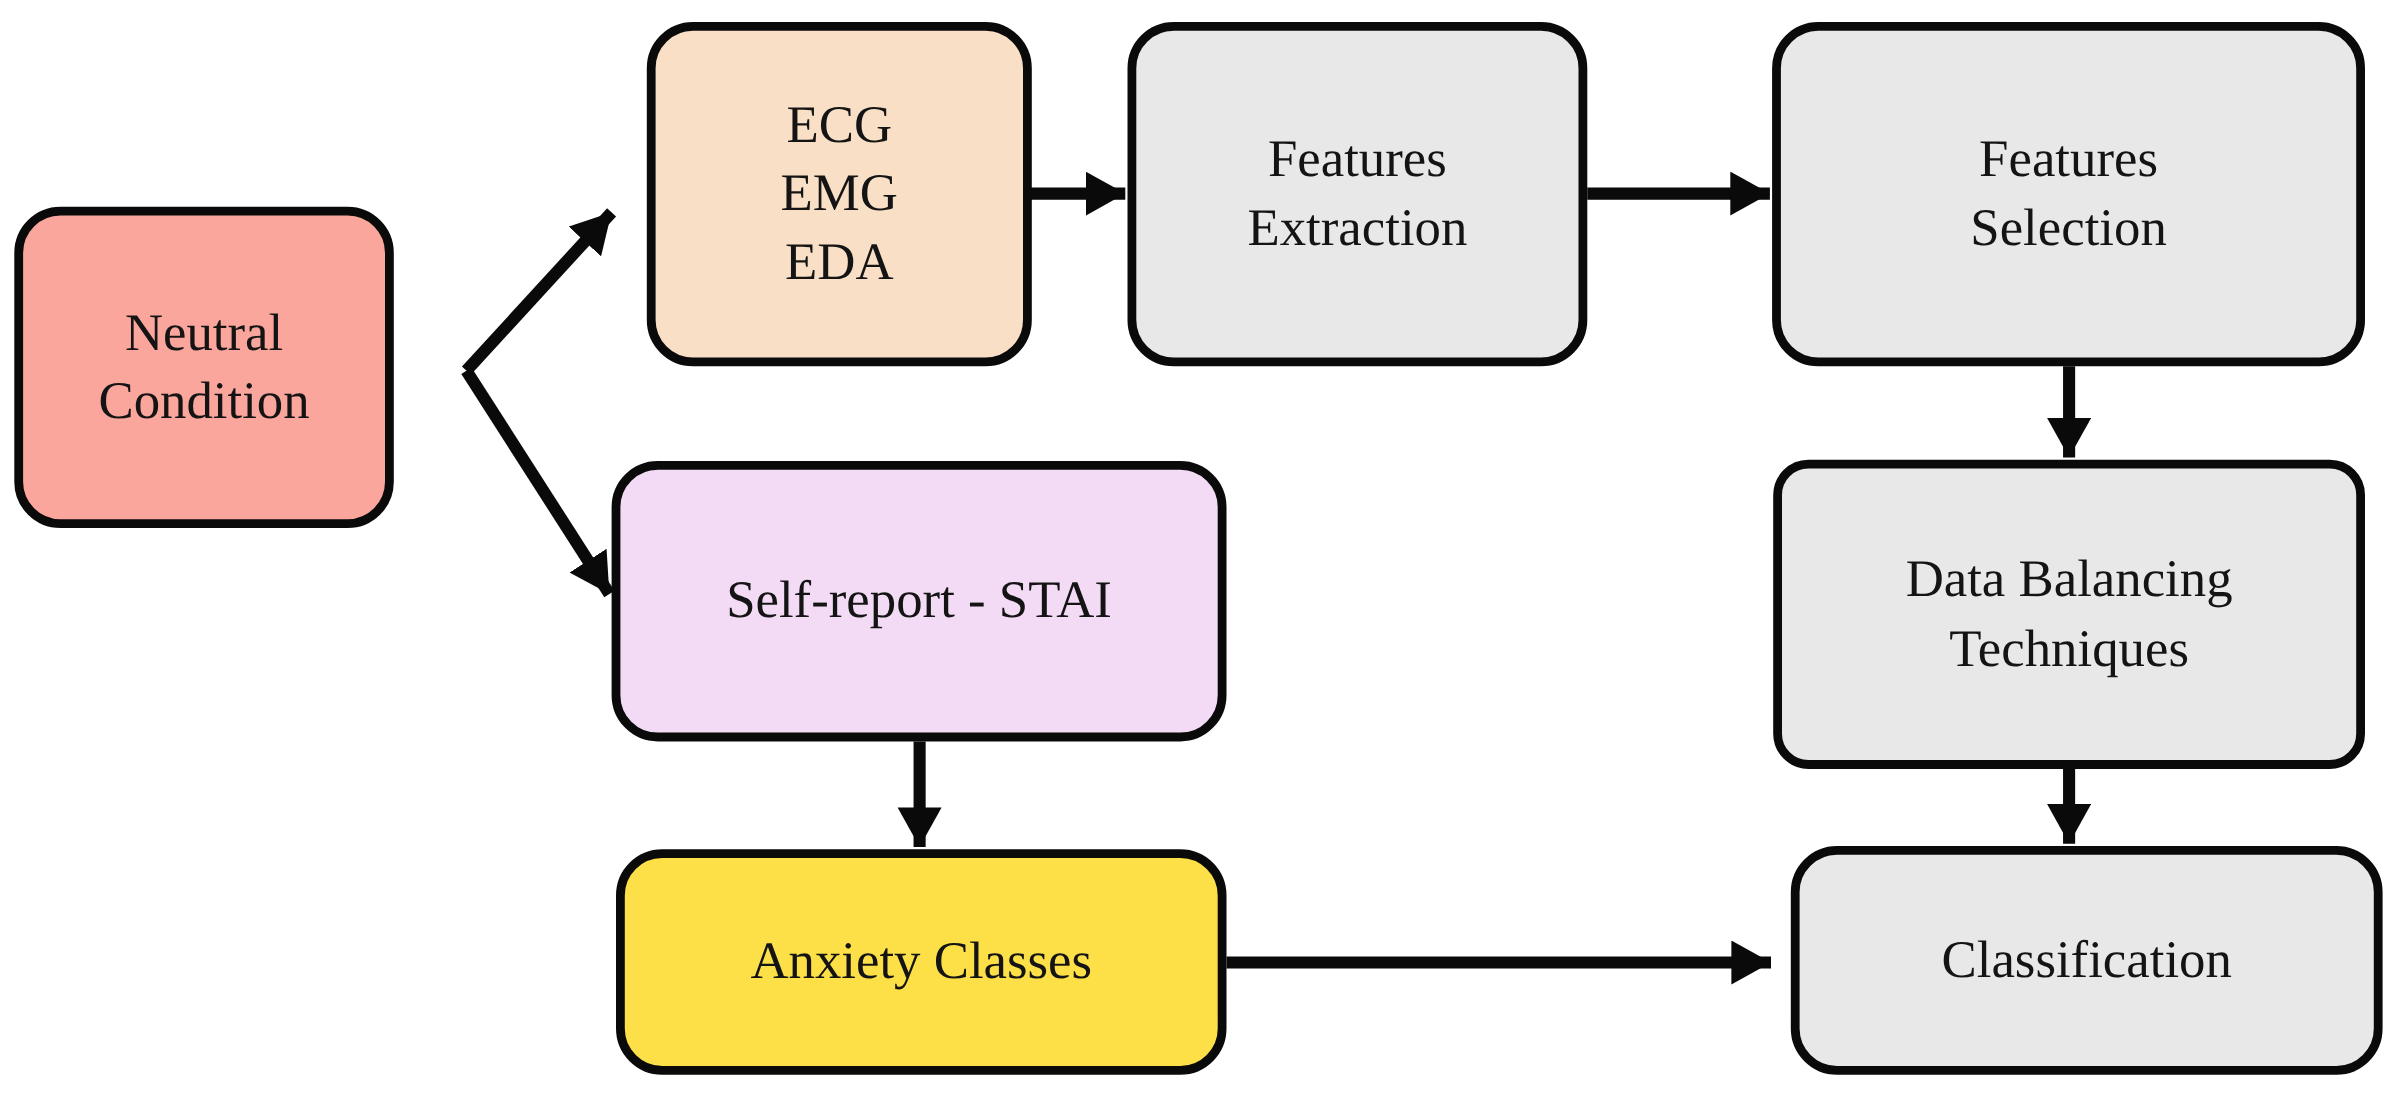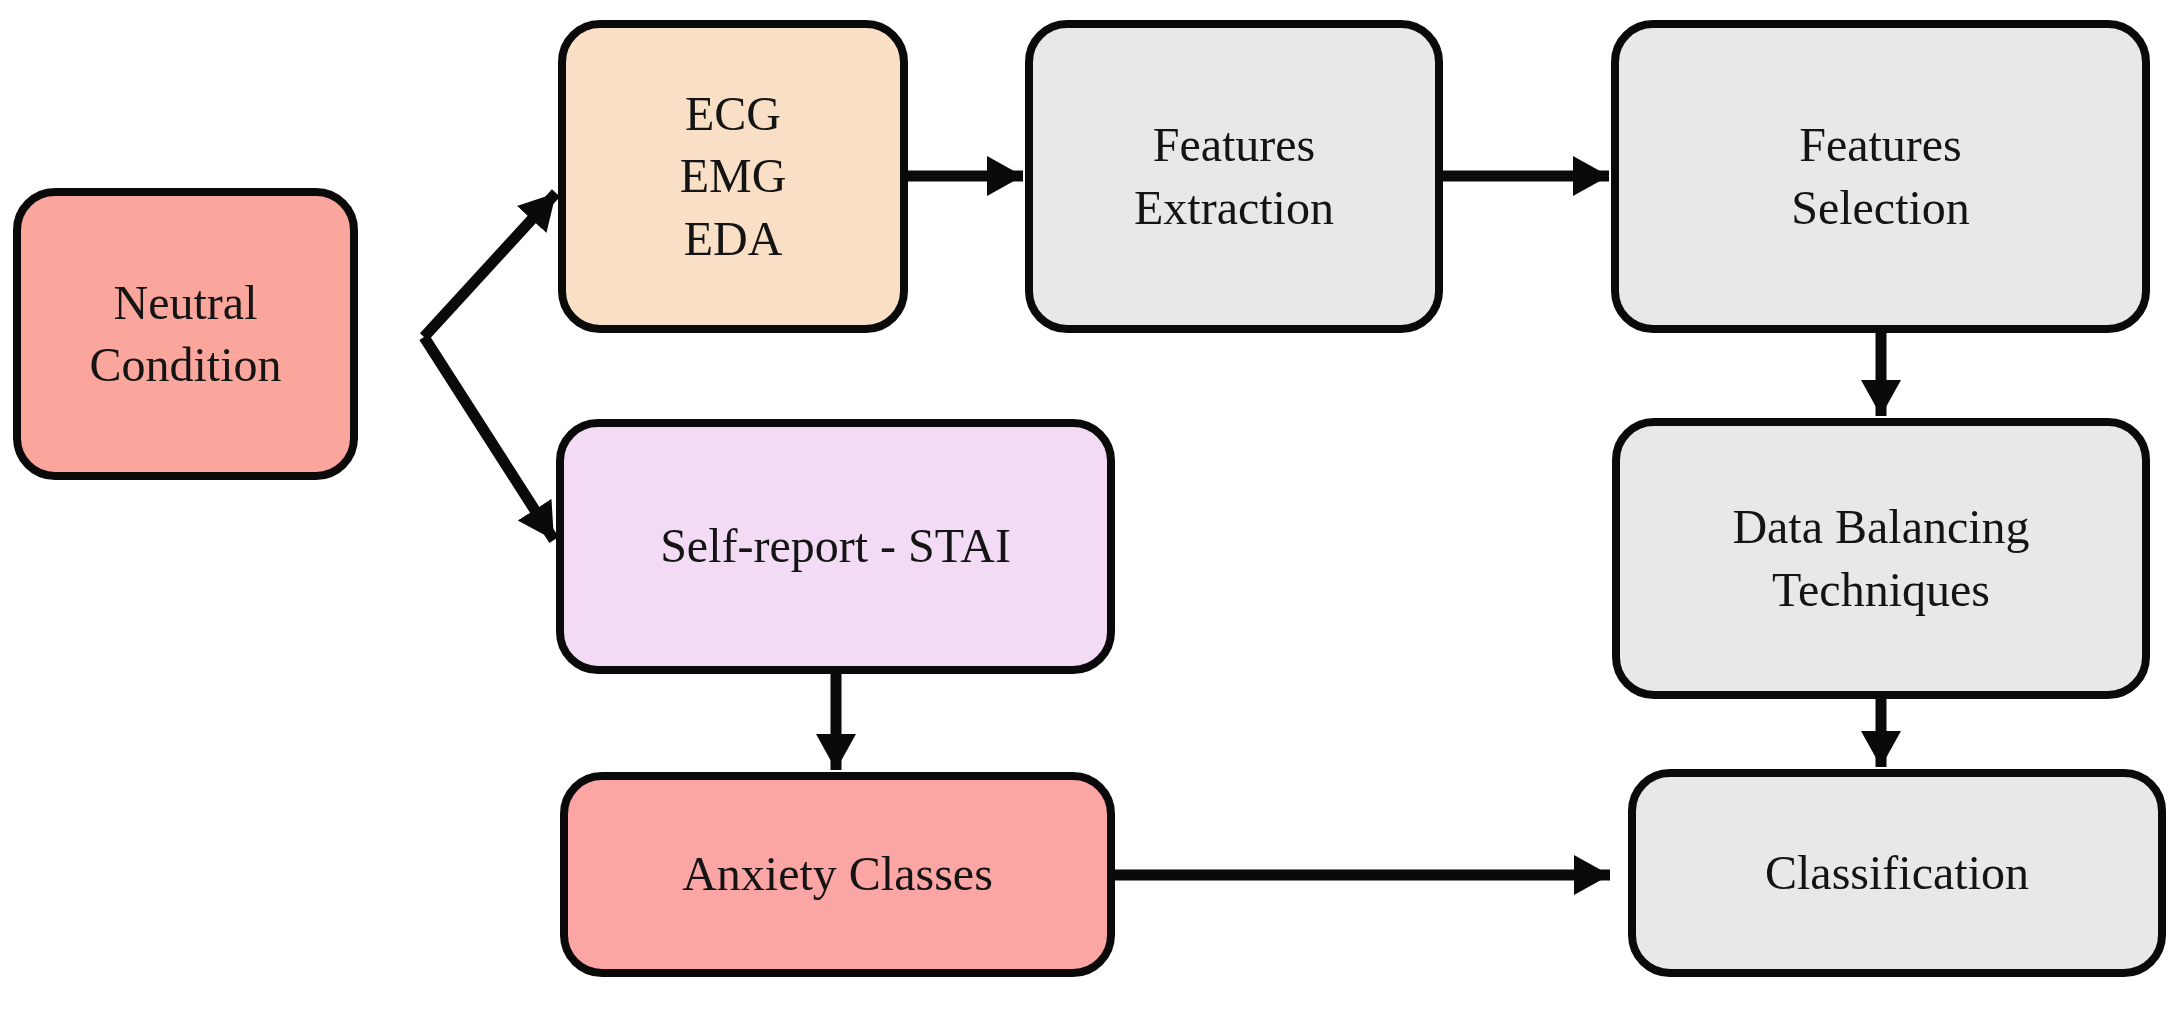--- a/index.html
+++ b/index.html
@@ -32,25 +32,25 @@
     justify-content: center;
     text-align: center;
     font-family: "Liberation Serif", "DejaVu Serif", serif;
     font-size: 48px;
     line-height: 1.3;
     color: #141414;
     white-space: pre-line;
   }
   
   .n-neutral        { left: 13px;   top: 188px; width: 345px; height: 292px; }
-  .n-signals        { left: 558px;  top: 20px;  width: 350px; height: 313px; }
+  .n-signals        { left: 588px;  top: 20px;  width: 350px; height: 313px; }
   .n-extraction     { left: 1025px; top: 20px;  width: 418px; height: 313px; }
   .n-selection      { left: 1611px; top: 20px;  width: 539px; height: 313px; }
   .n-selfreport     { left: 556px;  top: 419px; width: 559px; height: 255px; }
-  .n-balancing      { left: 1612px; top: 418px; width: 538px; height: 281px; }
+  .n-balancing      { left: 1612px; top: 418px; width: 538px; height: 281px; border-radius: 32px; }
   .n-anxiety        { left: 560px;  top: 772px; width: 555px; height: 205px; }
   .n-classification { left: 1612px; top: 769px; width: 538px; height: 208px; margin-left: 16px; }
 
   .arrows line {
     stroke: #0a0a0a;
     stroke-width: 11;
   }
 </style>
 </head>
 <body>
@@ -96,21 +96,21 @@
 
   <div class="node n-selfreport" style="background: rgb(243, 219, 245); justify-content: center;">
     <span>Self-report - STAI</span>
   </div>
 
   <div class="node n-balancing" style="background: rgb(232, 232, 232);">
     <span>Data Balancing
 Techniques</span>
   </div>
 
-  <div class="node n-anxiety" style="background: #fca5a5;">
+  <div class="node n-anxiety" style="background: #fde047;">
     <span>Anxiety Classes</span>
   </div>
 
   <div class="node n-classification" style="background: rgb(232, 232, 232);">
     <span>Classification</span>
   </div>
 
 </div>
 
 </body></html>

